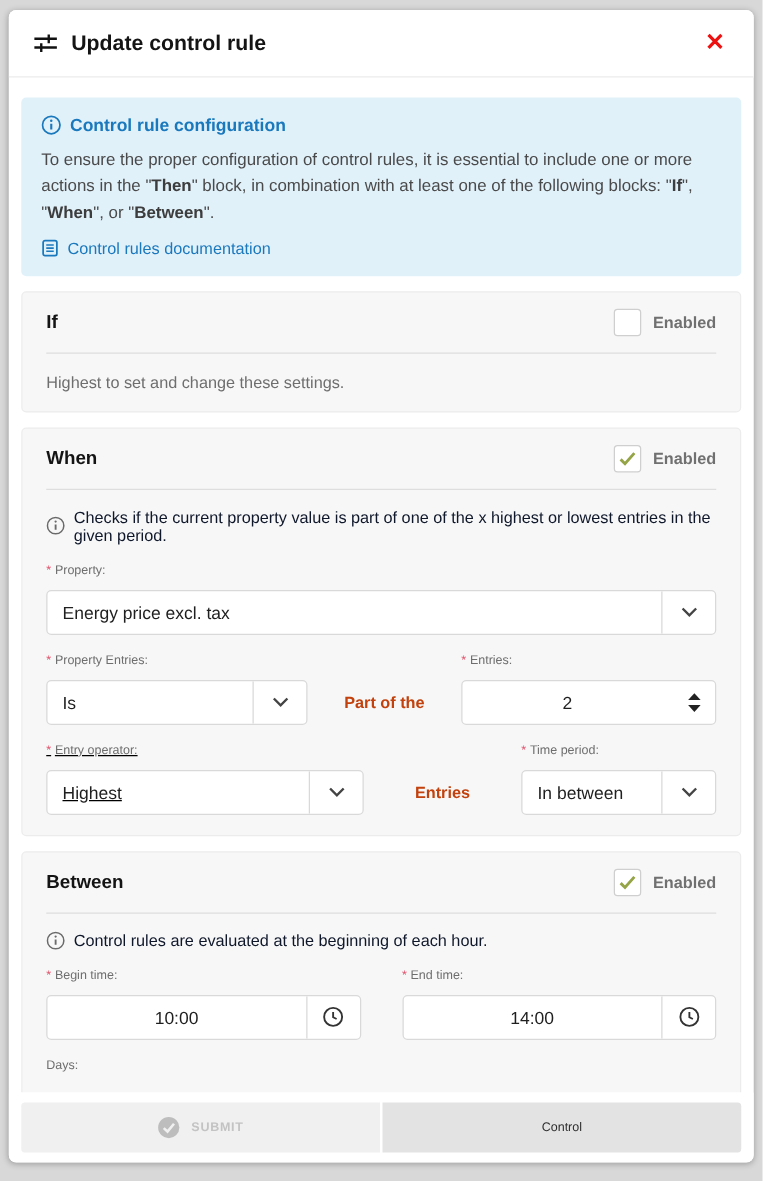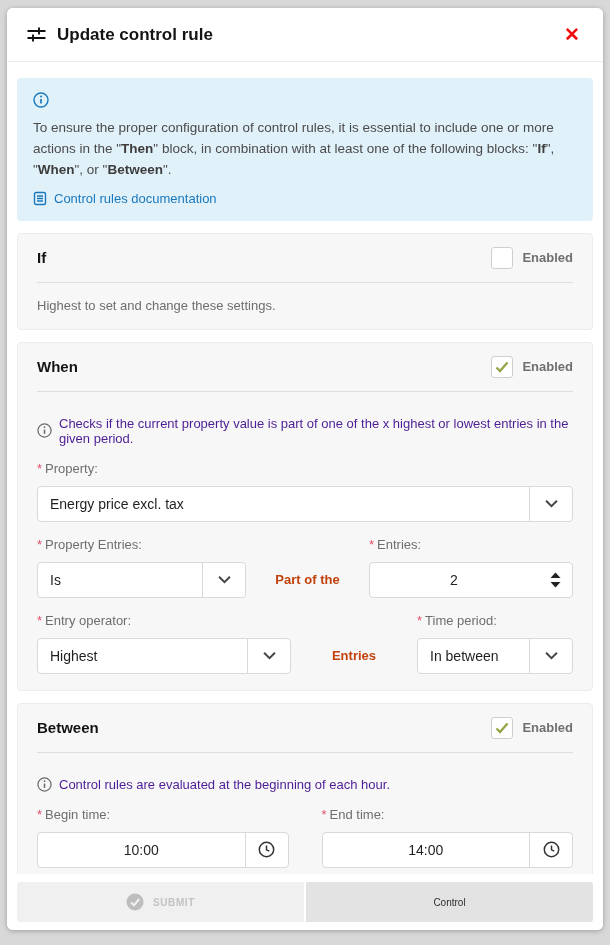--- a/index.html
+++ b/index.html
@@ -102,30 +102,30 @@
     border: 1px solid #cfcfcf;
     border-radius: 3px;
     display: flex; align-items: center; justify-content: center;
     cursor: pointer;
   }
   .checkbox svg { display: none; }
   .checkbox.checked svg { display: block; }
   .enabled-label { color: #707070; font-size: 13px; font-weight: bold; }
   .card-desc { margin-top: 15px; color: #6e6e6e; font-size: 13px; }
   .card-note {
-    margin-top: 24px;
-    color: #4c1d95;
+    margin-top: 14px;
+    color: #0f172a;
     font-size: 13px;
     display: flex;
     align-items: center;
     gap: 7px;
   }
   .card-note .note-icon { flex: 0 0 auto; color: #6a6a6a; display: flex; }
   
-  .field-label { margin: 15px 0 8px 0; color: #6e6e6e; font-size: 13px; }
+  .field-label { margin: 15px 0 8px 0; color: #6e6e6e; font-size: 10px; }
   .req { color: #e0506b; margin-right: 3px; }
   .control {
     background: #fff;
     border: 1px solid #d9d9d9;
     border-radius: 4px;
     height: 36px;
     display: flex;
     align-items: stretch;
     overflow: hidden;
     cursor: pointer;
@@ -158,21 +158,21 @@
   .field-row { display: flex; align-items: flex-end; }
   .field-row .mid {
     flex: 1;
     text-align: center;
     font-size: 13px;
     font-weight: bold;
     color: #c2410c;
     padding-bottom: 11px;
   }
   .w209 { width: 209px; } .w204 { width: 204px; }
-  .w254 { width: 254px; } .w156 { width: 156px; }
+  .w254 { width: 254px; text-decoration: underline; } .w156 { width: 156px; }
   .time-row { display: flex; gap: 33px; }
   .time-col { flex: 1; }
   
   .modal-footer {
     flex: 0 0 56px;
     background: #fff;
     display: flex;
     align-items: center;
     padding: 0 10px;
     gap: 2px;
@@ -225,20 +225,21 @@
 
     <div class="banner">
       <div class="banner-title">
         <span style="display:flex;">
           <svg width="16" height="16" viewBox="0 0 16 16">
               <circle cx="8" cy="8" r="7" fill="none" stroke="#1a78bd" stroke-width="1.4"></circle>
               <line x1="8" y1="7" x2="8" y2="11.6" stroke="#1a78bd" stroke-width="1.7"></line>
               <circle cx="8" cy="4.5" r="1" fill="#1a78bd"></circle>
             </svg>
         </span>
+        <span>Control rule configuration</span>
       </div>
       <div class="banner-body"><span>To ensure the proper configuration of control rules, it is essential to include one or more actions in the "</span><b>Then</b><span>" block, in combination with at least one of the following blocks: "</span><b>If</b><span>", "</span><b>When</b><span>", or "</span><b>Between</b><span>".</span></div>
       <div class="banner-link">
         <span style="display:flex;">
           <svg width="14" height="15" viewBox="0 0 14 15">
               <rect x="1.5" y="1.5" width="11" height="12" rx="1.5" fill="none" stroke="#1a78bd" stroke-width="1.4"></rect>
               <line x1="4" y1="5" x2="10" y2="5" stroke="#1a78bd" stroke-width="1.3"></line>
               <line x1="4" y1="7.5" x2="10" y2="7.5" stroke="#1a78bd" stroke-width="1.3"></line>
               <line x1="4" y1="10" x2="10" y2="10" stroke="#1a78bd" stroke-width="1.3"></line>
             </svg>

